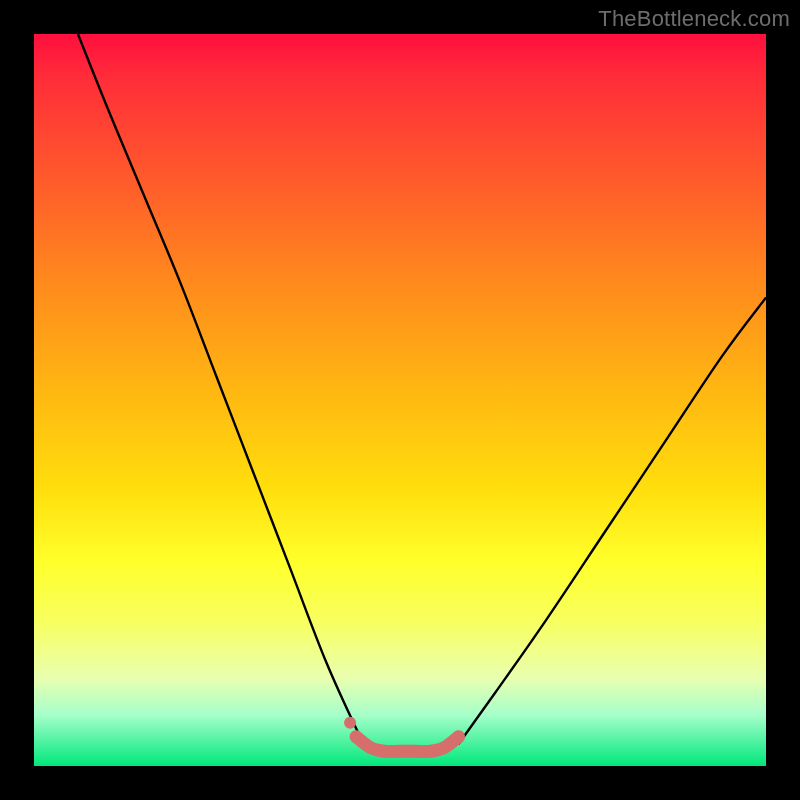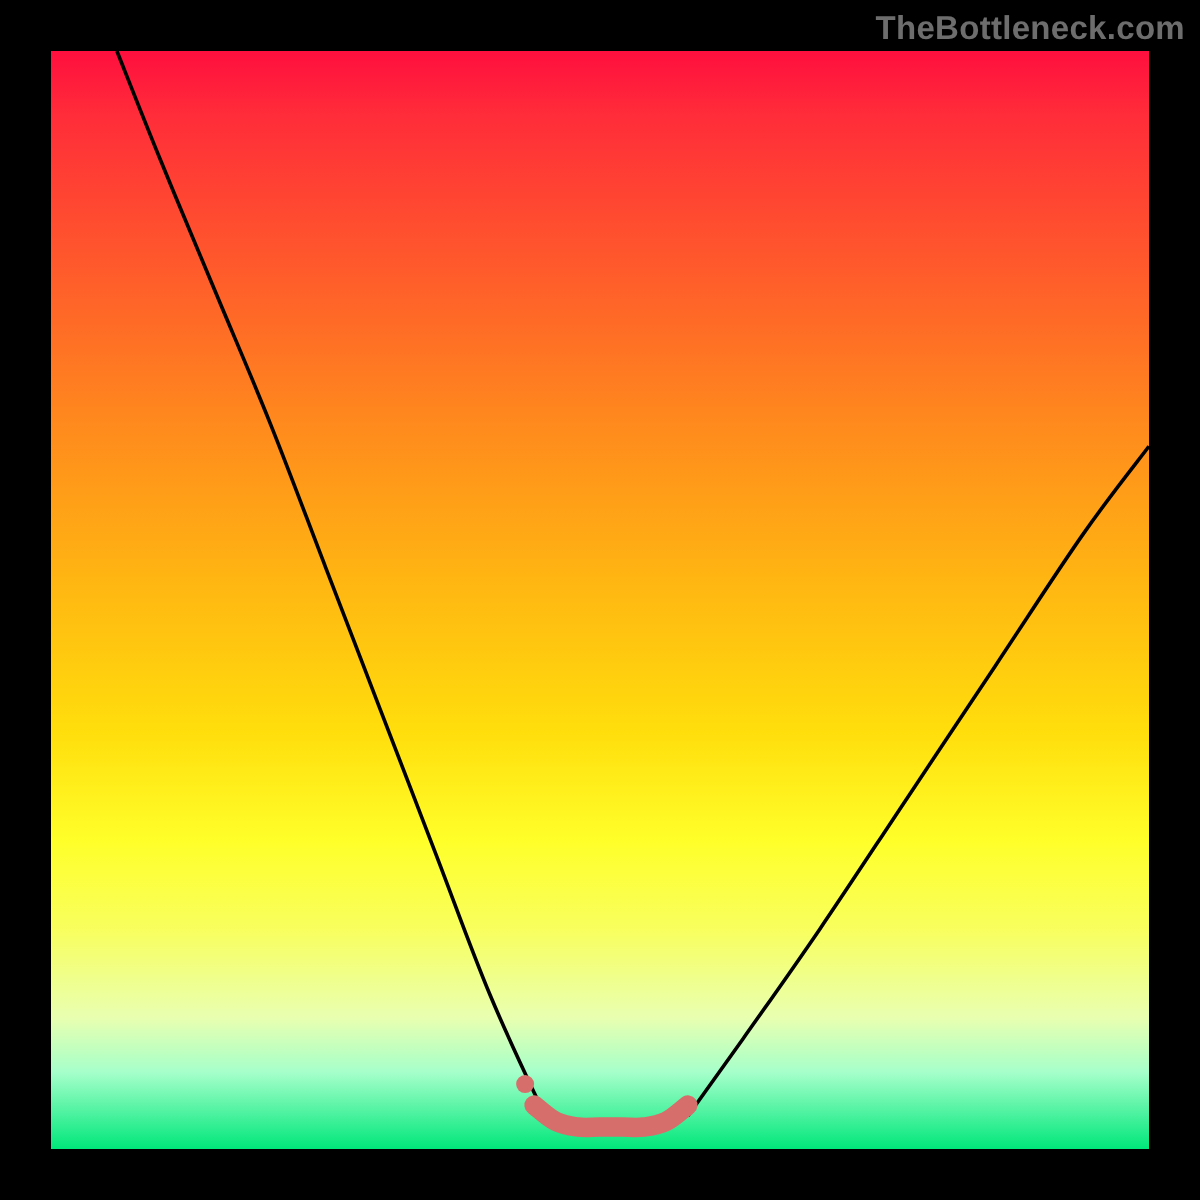--- a/index.html
+++ b/index.html
@@ -35,21 +35,21 @@
       #a6ffca 93%,
       #00e77b 100%
     );
   }
   .watermark {
     position: absolute;
     top: 6px;
     right: 10px;
     font-family: Arial, Helvetica, sans-serif;
     font-size: 22px;
-    font-weight: 700;
+    font-weight: 400;
     color: #6d6d6d;
     letter-spacing: 0.2px;
     user-select: none;
   }
   svg.curves {
     position: absolute;
     left: 0;
     top: 0;
     width: 732px;
     height: 732px;

